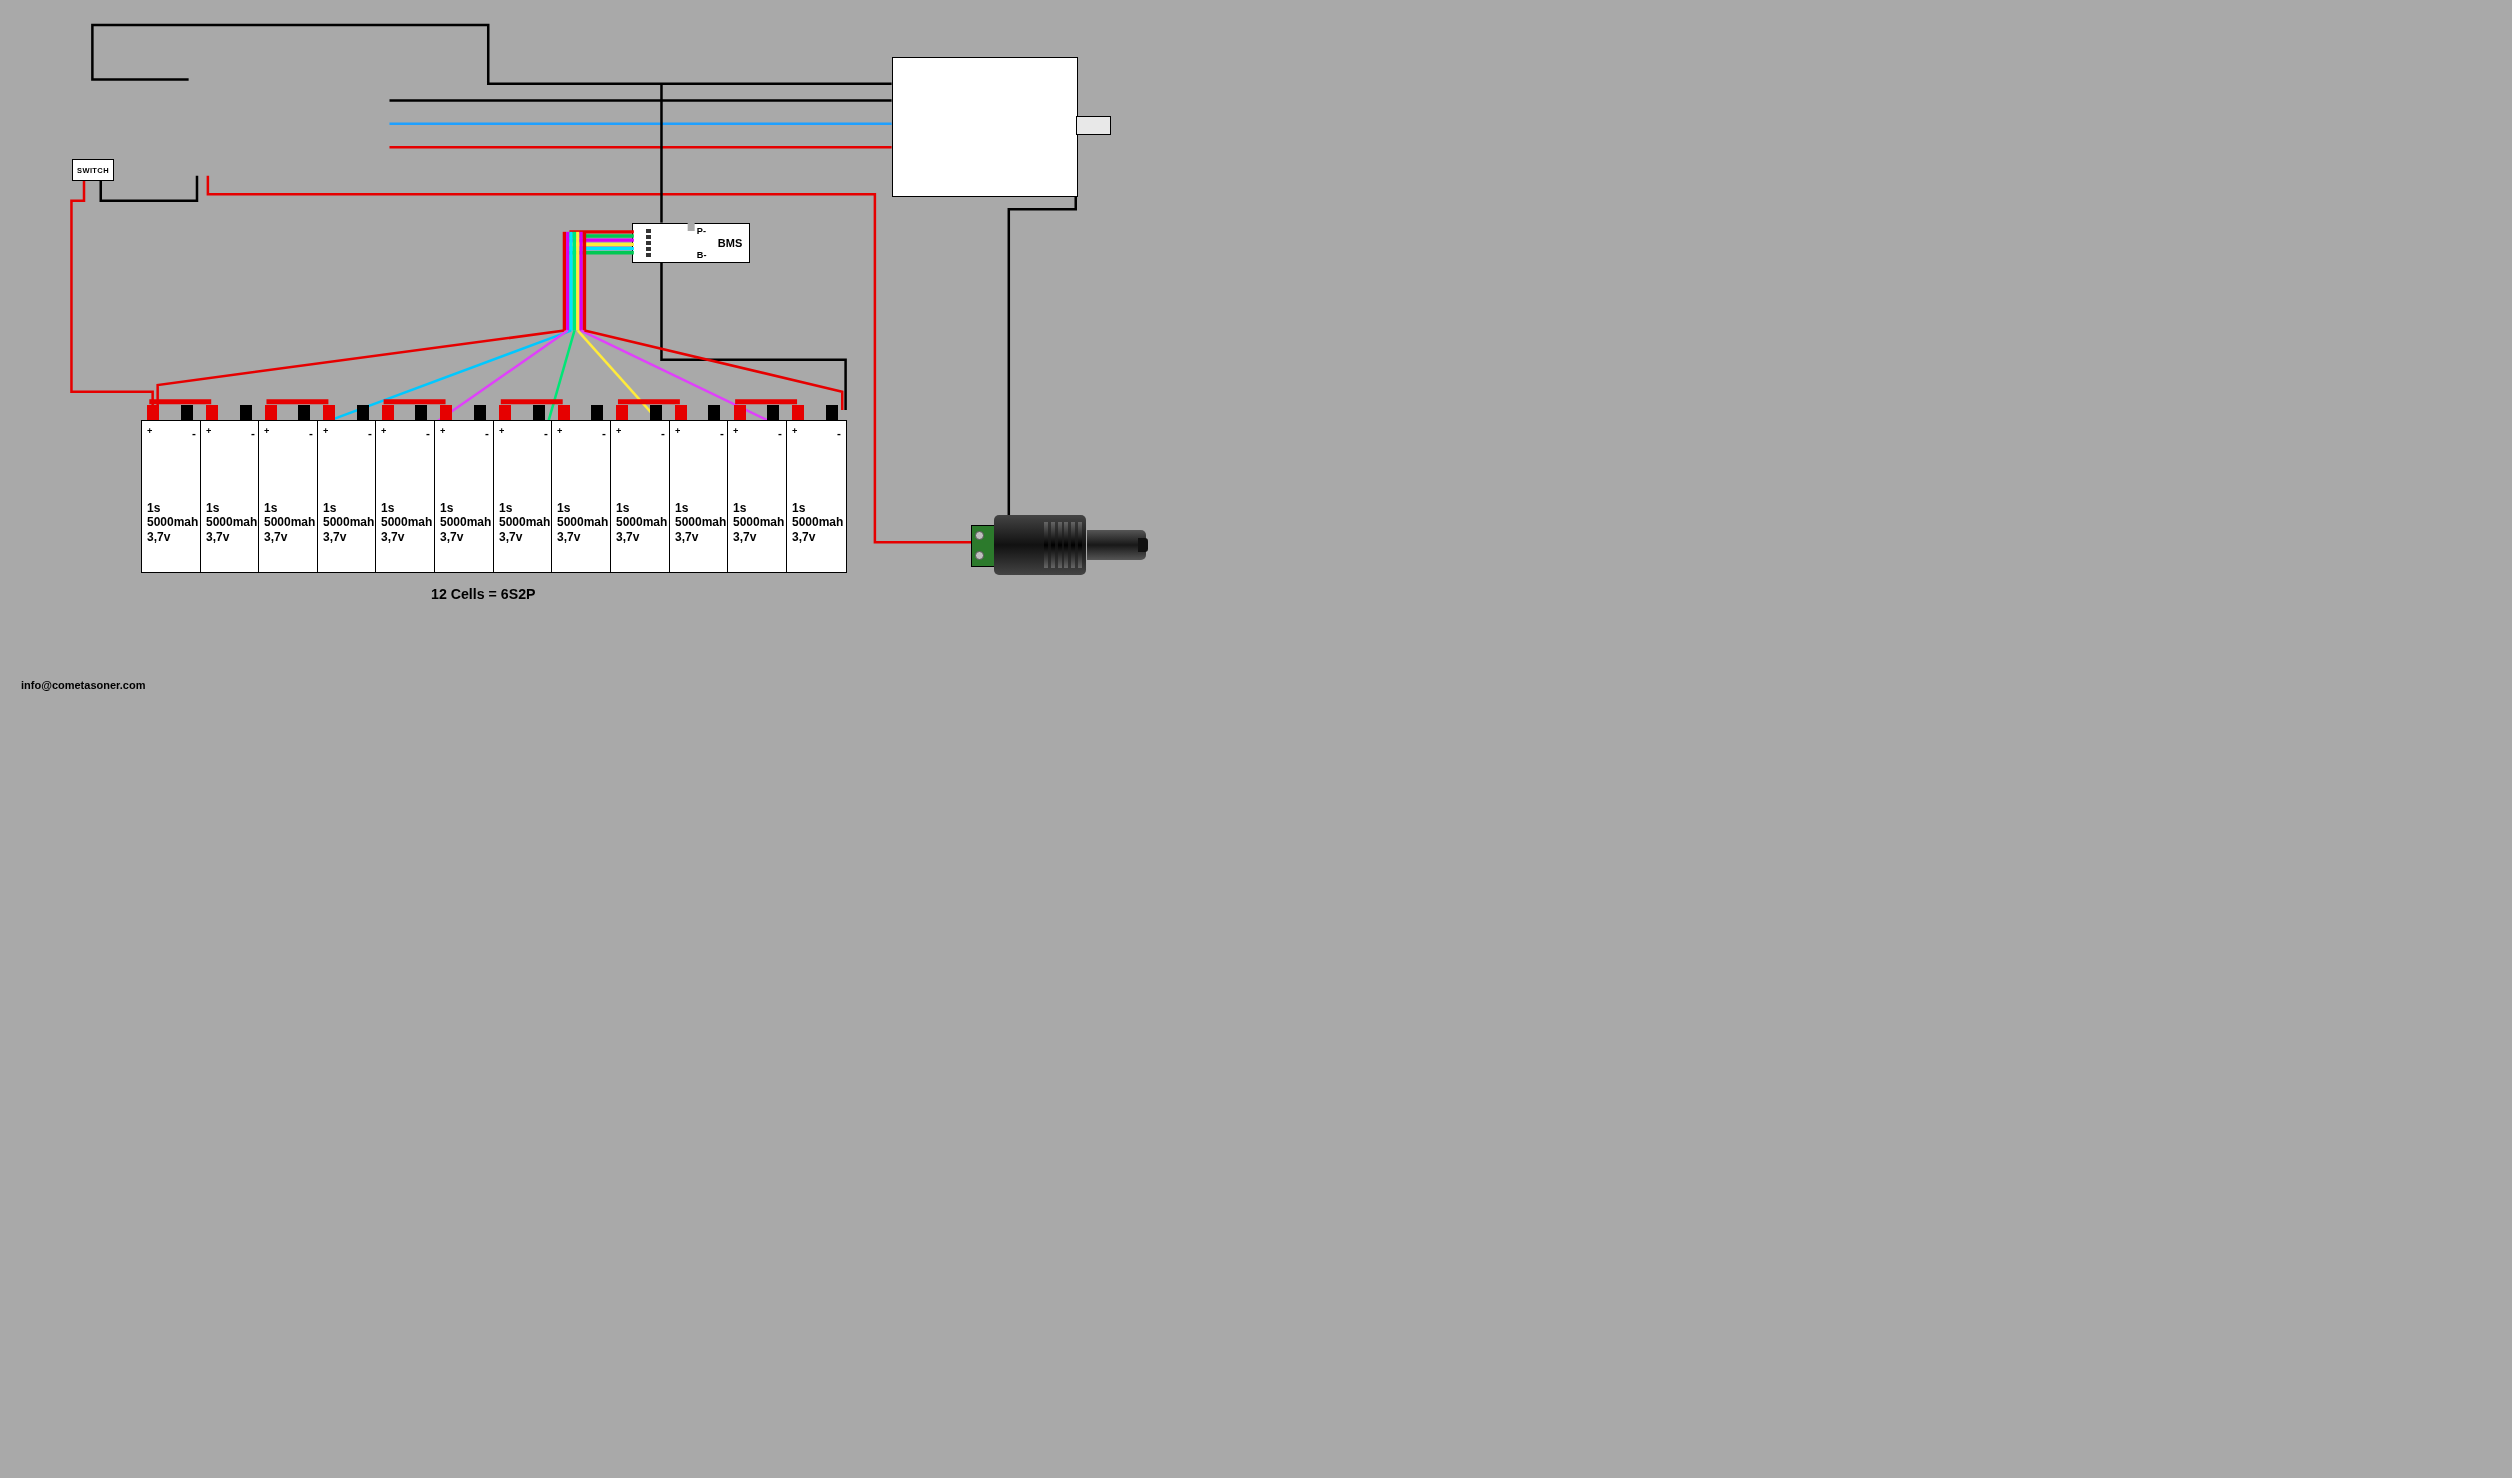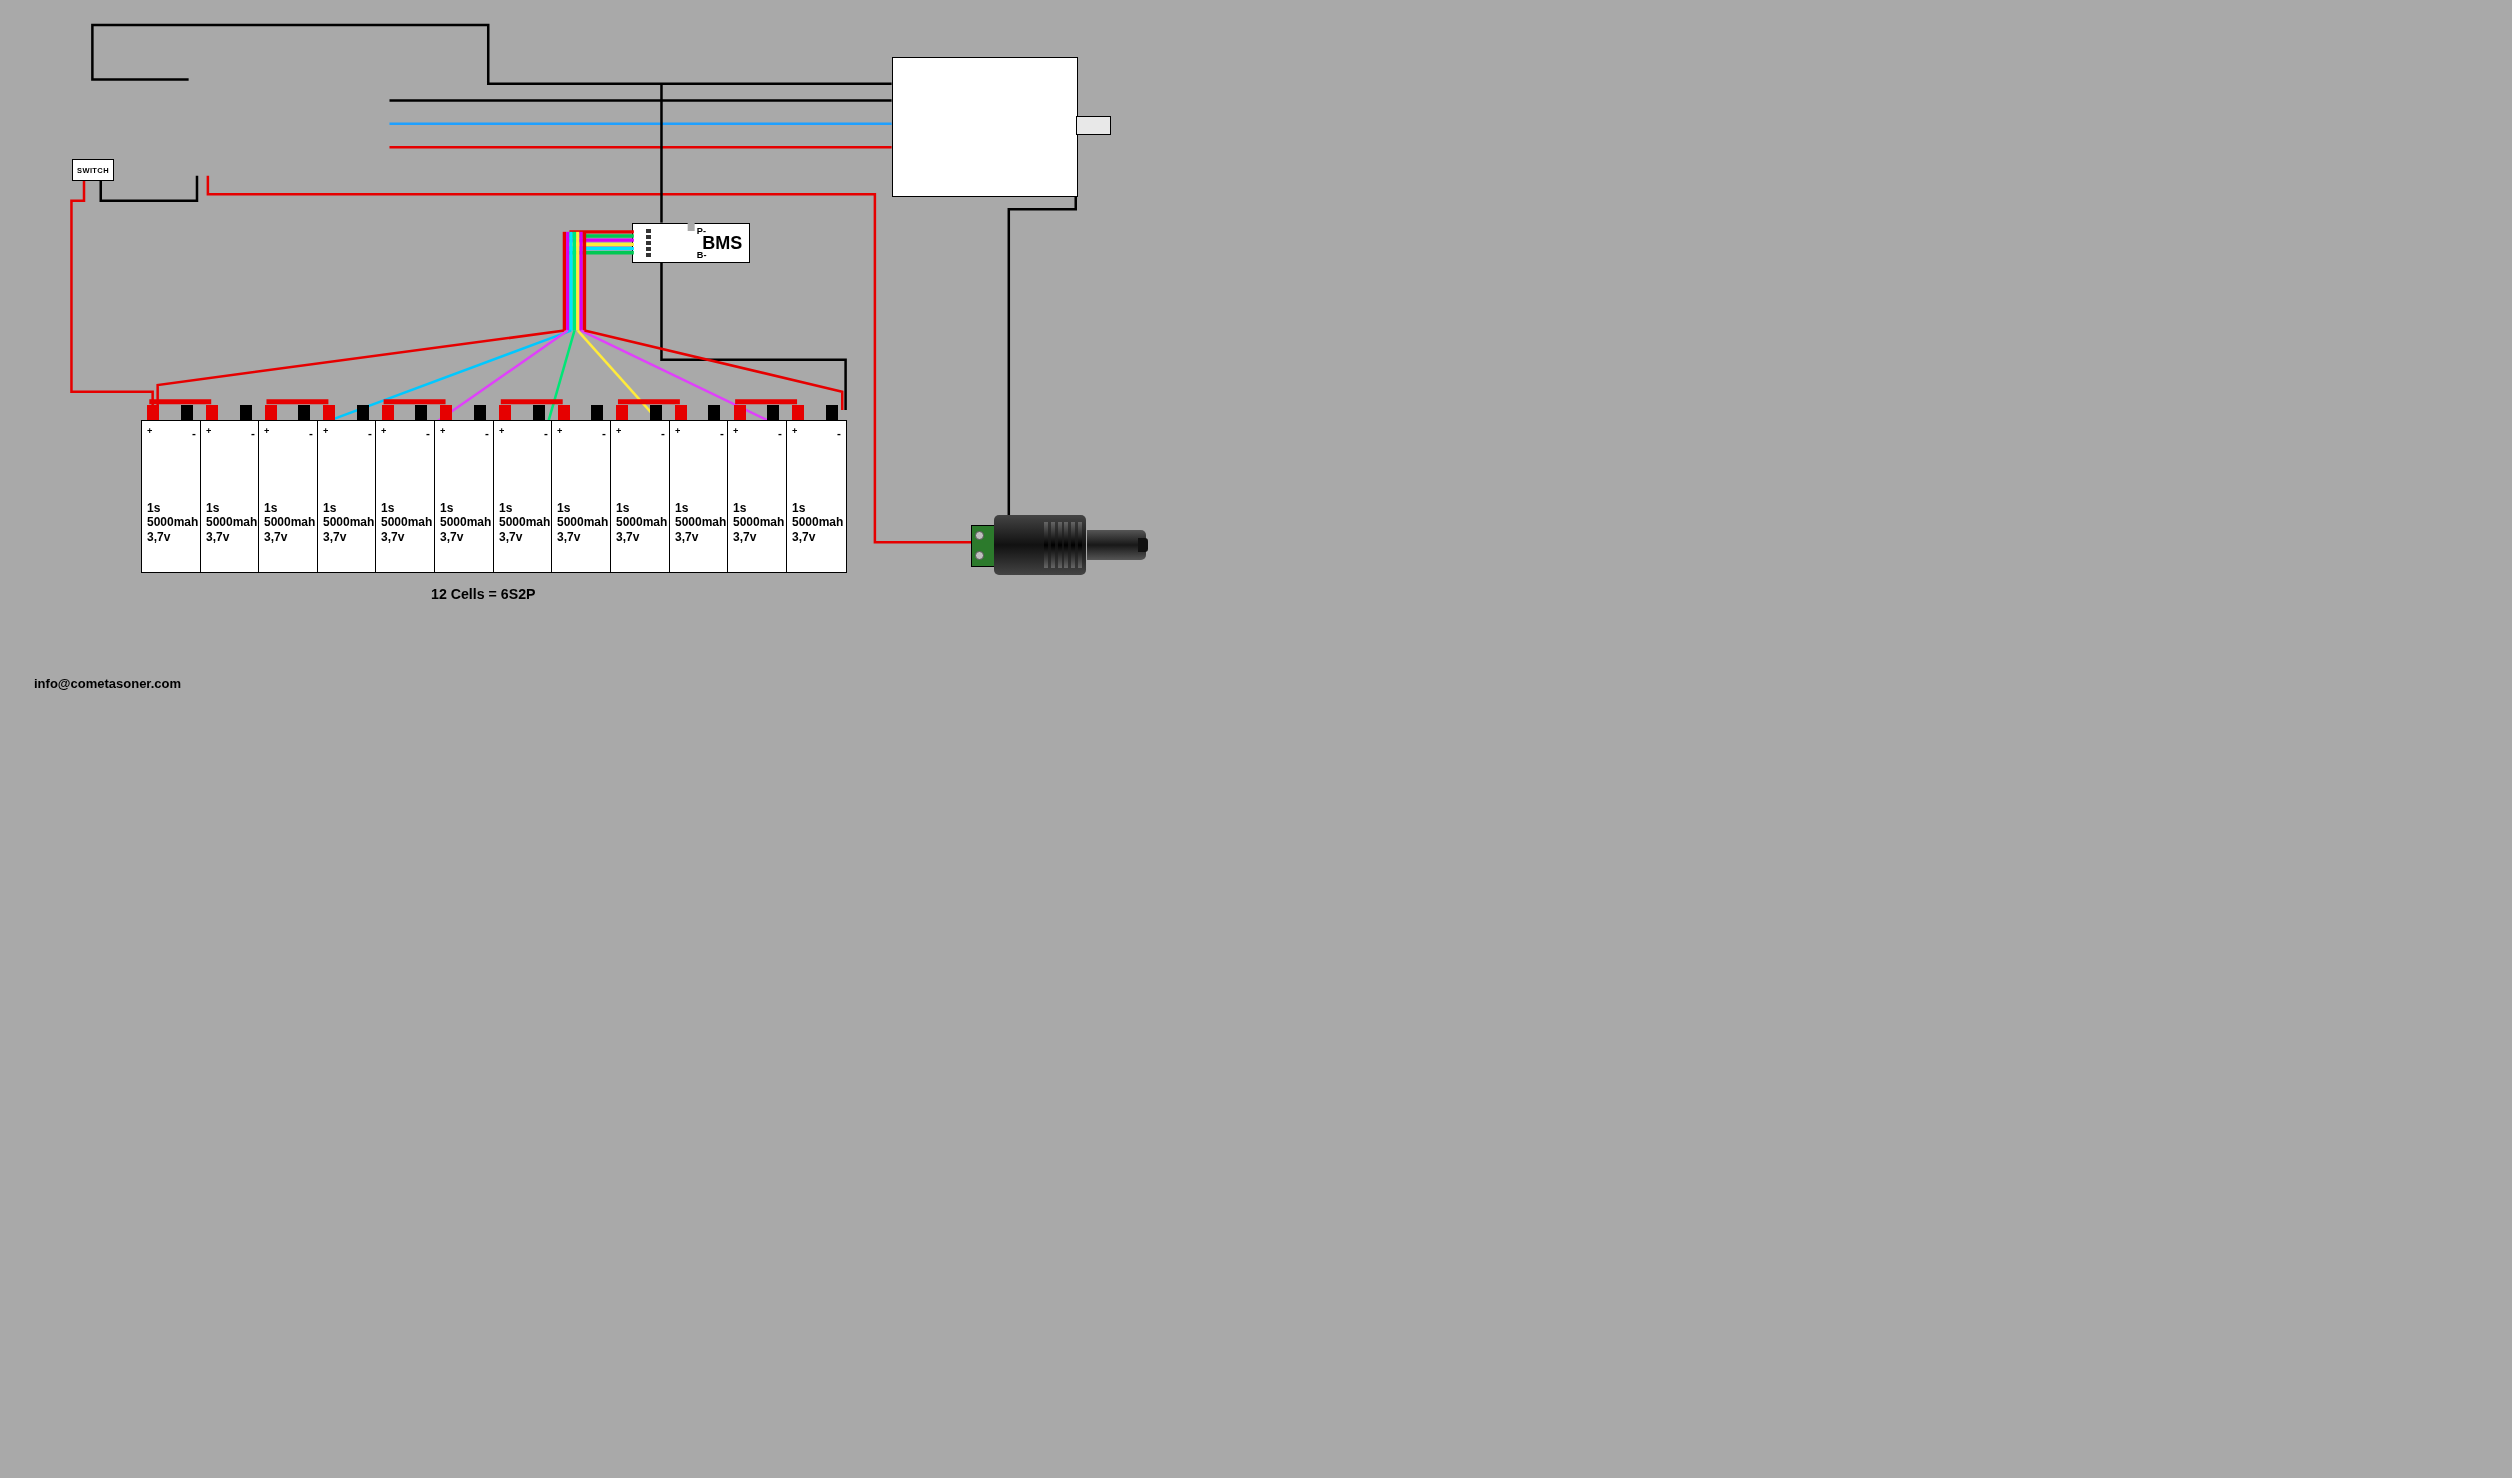--- a/index.html
+++ b/index.html
@@ -5,33 +5,33 @@
   html,body{margin:0;padding:0;}
   body{background:#a9a9a9;font-family:Arial,Helvetica,sans-serif;}
   #canvas{position:relative;width:1256px;height:703px;background:#a9a9a9;}
   .box{position:absolute;background:#fff;border:1.7px solid #000;display:flex;align-items:center;justify-content:center;}
   #esc{left:188px;top:71px;width:201px;height:105px;font-weight:800;font-size:35px;}
   #switch{left:72px;top:159px;width:40px;height:20px;font-size:7.5px;font-weight:700;letter-spacing:0.4px;}
   #motor{left:892px;top:57px;width:184px;height:138px;}
   #shaft{position:absolute;left:1076px;top:116px;width:33px;height:16.7px;background:#e8e8e8;border:1.7px solid #000;}
   #bms{position:absolute;left:632px;top:223px;width:116px;height:38px;background:#fff;border:1.7px solid #000;}
   #bms .lab{position:absolute;font-size:9.2px;font-weight:700;}
-  #bms .bmstxt{position:absolute;right:6.7px;top:50%;transform:translateY(-50%);font-weight:700;font-size:18px;}
+  #bms .bmstxt{position:absolute;right:6.7px;top:50%;transform:translateY(-50%);font-weight:700;font-size:11px;}
   #bms .notch{position:absolute;left:50%;top:-1.7px;width:6.7px;height:8.4px;background:#a9a9a9;transform:translateX(-50%);}
   #bms .pin{position:absolute;left:13.4px;width:4.2px;height:4.2px;background:#333;}
   #cells{position:absolute;left:141px;top:420px;height:151px;}
   .cell{position:absolute;top:0;width:59px;height:151px;background:#fff;border:1.7px solid #000;}
   .cell .plus{position:absolute;left:5px;top:5px;font-weight:700;font-size:9.2px;}
   .cell .minus{position:absolute;right:5px;top:5px;font-weight:700;font-size:11.7px;}
   .cell .txt{position:absolute;left:5px;top:80px;font-size:12px;font-weight:700;line-height:1.2;}
   .term{position:absolute;width:11.7px;height:16.7px;}
   .term.red{background:#e60000;}
   .term.blk{background:#000;}
   #packlabel{position:absolute;left:431px;top:586px;font-weight:700;font-size:14.2px;}
-  #contact{position:absolute;left:34px;bottom:11.7px;font-weight:700;font-size:13px;}
+  #contact{position:absolute;left:21px;bottom:11.7px;font-weight:700;font-size:11px;}
   svg{position:absolute;left:0;top:0;}
   
   #jack{position:absolute;left:971px;top:515px;width:176px;height:60px;}
   #jack .block{position:absolute;left:0;top:10px;width:23.4px;height:40px;background:#2c7a2c;border:0.8px solid #000;}
   #jack .screw{position:absolute;left:3.3px;width:6.7px;height:6.7px;border-radius:50%;background:#c0c0c0;border:0.8px solid #555;}
   #jack .body{position:absolute;left:23.4px;top:0;width:92px;height:60px;background:linear-gradient(#444,#111,#444);border-radius:5px;}
   #jack .rib{position:absolute;top:6.7px;bottom:6.7px;width:3.3px;background:linear-gradient(#666,#000,#666);}
   #jack .barrel{position:absolute;left:116px;top:15px;width:59px;height:30px;background:linear-gradient(#555,#181818,#555);border-radius:0 5px 5px 0;}
   #jack .tip{position:absolute;left:167px;top:23.4px;width:10px;height:13.4px;background:#111;border-radius:0 3.3px 3.3px 0;}
 </style>

